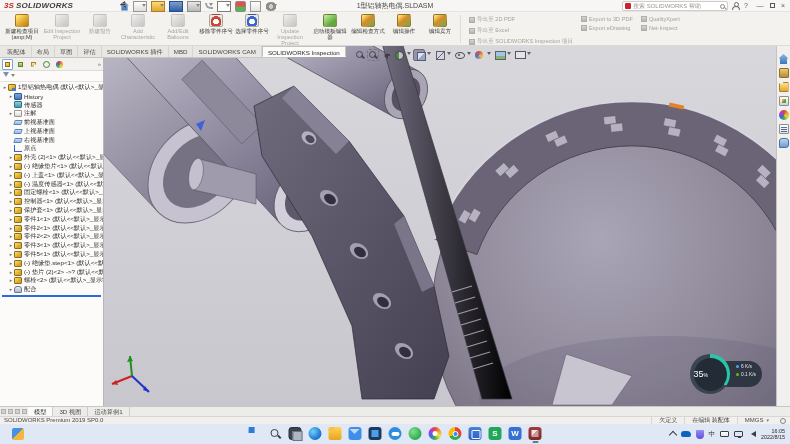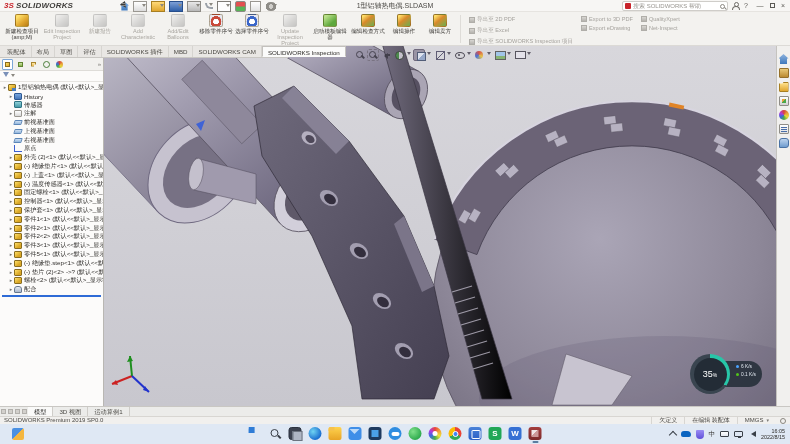--- a/index.html
+++ b/index.html
@@ -132,21 +132,21 @@
 
   
   .monitor{position:absolute;left:586px;top:308px;width:76px;height:40px;}
   .mon-pill{position:absolute;left:24px;top:7px;width:48px;height:26px;background:rgba(40,49,60,.92);border-radius:13px;}
   .mon-rows{position:absolute;left:46px;top:10px;display:flex;flex-direction:column;gap:3px;}
   .mon-row{display:flex;align-items:center;gap:2px;font-size:4.8px;color:#e2e8f0;line-height:5px;white-space:nowrap;}
   .mon-dot-up{width:3px;height:3px;border-radius:50%;background:#4aa3ff;}
   .mon-dot-down{width:3px;height:3px;border-radius:50%;background:#52c41a;}
   .mon-circle{position:absolute;left:0;top:0;width:40px;height:40px;border-radius:50%;
     background:conic-gradient(#27c6a8 0 35%,#3a4550 35% 100%);display:flex;align-items:center;justify-content:center;}
-  .mon-inner{width:33px;height:33px;border-radius:50%;background:#232c36;display:flex;align-items:center;justify-content:center;
+  .mon-inner{width:33px;height:33px;border-radius:50%;background:#232c36;display:flex;align-items:center;justify-content:flex-start;
     color:#fff;font-size:9px;}
   .mon-inner .pct{font-size:5px;margin-top:2px;}
 
   
   #taskpane{position:absolute;left:776px;top:46px;width:14px;height:360px;background:#f1f0ee;
     border-left:1px solid #c5c3bf;z-index:15;display:flex;flex-direction:column;align-items:center;padding-top:8px;gap:4px;}
   .tp-icon{width:10px;height:10px;border-radius:1px;position:relative;}
   [data-name="solidworks-resources-icon"]{background:linear-gradient(#8fb4de,#3e77bb);clip-path:polygon(50% 0,100% 45%,85% 45%,85% 100%,15% 100%,15% 45%,0 45%);}
   [data-name="design-library-icon"]{background:linear-gradient(#e8c878,#bb8a30);border:1px solid #96702a;}
   [data-name="file-explorer-icon"]{background:linear-gradient(#ffe08a,#e0a62f);border:1px solid #a87f22;clip-path:polygon(0 15%,40% 15%,50% 0,100% 0,100% 100%,0 100%);}

